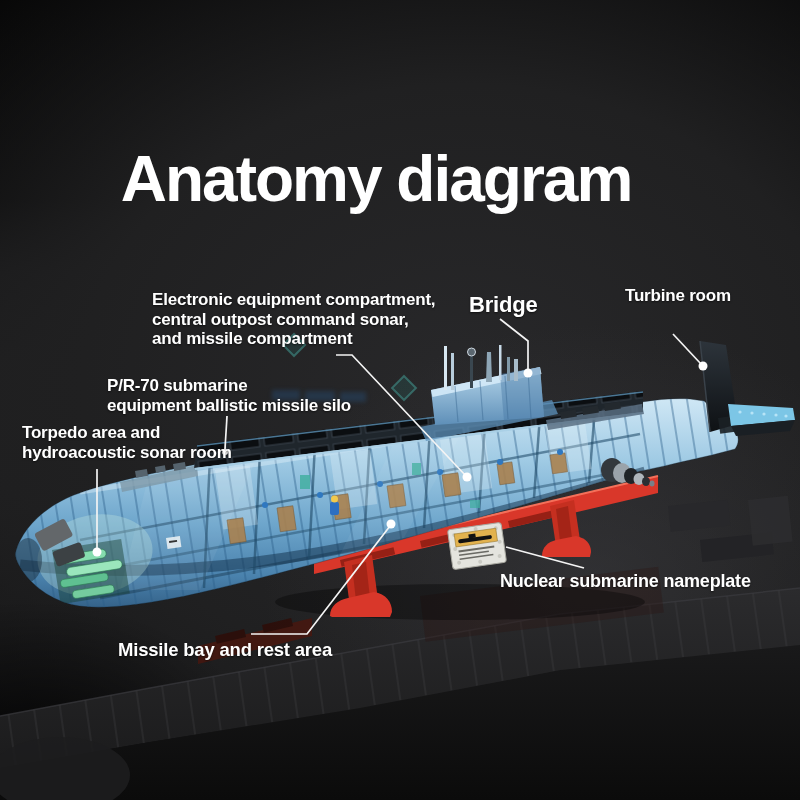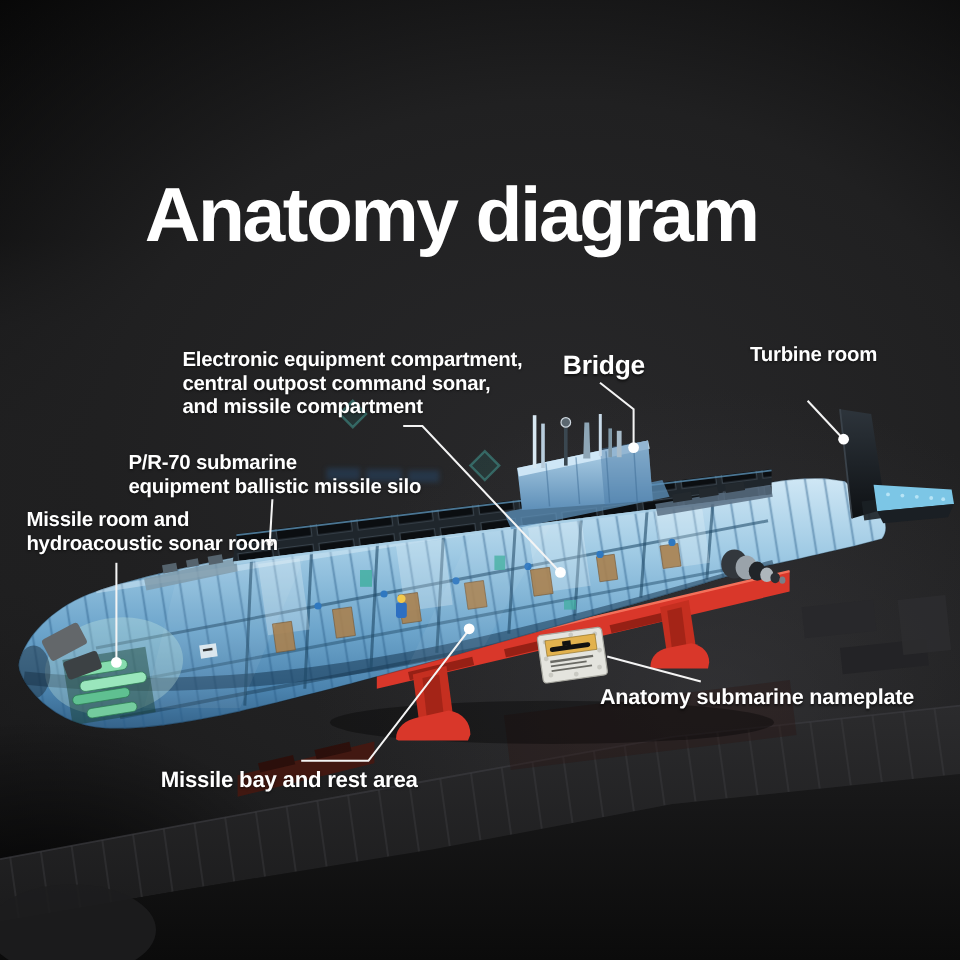--- a/index.html
+++ b/index.html
@@ -22,21 +22,21 @@
     position:absolute;color:var(--label-text,#fff);
     font-weight:700;font-size:17px;line-height:19.5px;letter-spacing:-0.2px;
     text-shadow:0 1px 2px rgba(0,0,0,.6);
   }
   #lbl-electronic{left:152px;top:290px;}
   #lbl-bridge{left:469px;top:295px;font-size:22px;}
   #lbl-turbine{left:612px;top:286px;margin-left:13px;}
   #lbl-pr39{left:107px;top:376px;}
   #lbl-torpedo{left:22px;top:423px;}
   #lbl-nameplate{left:500px;top:572px;font-size:18px;}
-  #lbl-missile{left:118px;top:640px;font-size:18.5px;margin-left:16px;}
+  #lbl-missile{left:118px;top:640px;font-size:18.5px;}
   svg{position:absolute;left:0;top:0;}
 </style>
 </head>
 <body>
 
 <div class="stage">
 
   <h1 id="title">Anatomy diagram</h1>
 
   <svg id="scene" width="800" height="800" viewBox="0 0 800 800">
@@ -337,18 +337,18 @@
   </div>
   <div class="lbl" id="lbl-bridge">Bridge</div>
   <div class="lbl" id="lbl-turbine">
     <div>Turbine room</div>
   </div>
   <div class="lbl" id="lbl-pr39">
     <div>P/R-70 submarine</div>
     <div>equipment ballistic missile silo</div>
   </div>
   <div class="lbl" id="lbl-torpedo">
-    <div>Missile room and</div>
+    <div>Torpedo area and</div>
     <div>hydroacoustic sonar room</div>
   </div>
-  <div class="lbl" id="lbl-nameplate">Anatomy submarine nameplate</div>
+  <div class="lbl" id="lbl-nameplate">Nuclear submarine nameplate</div>
   <div class="lbl" id="lbl-missile">Missile bay and rest area</div>
 </div>
 
 </body></html>

